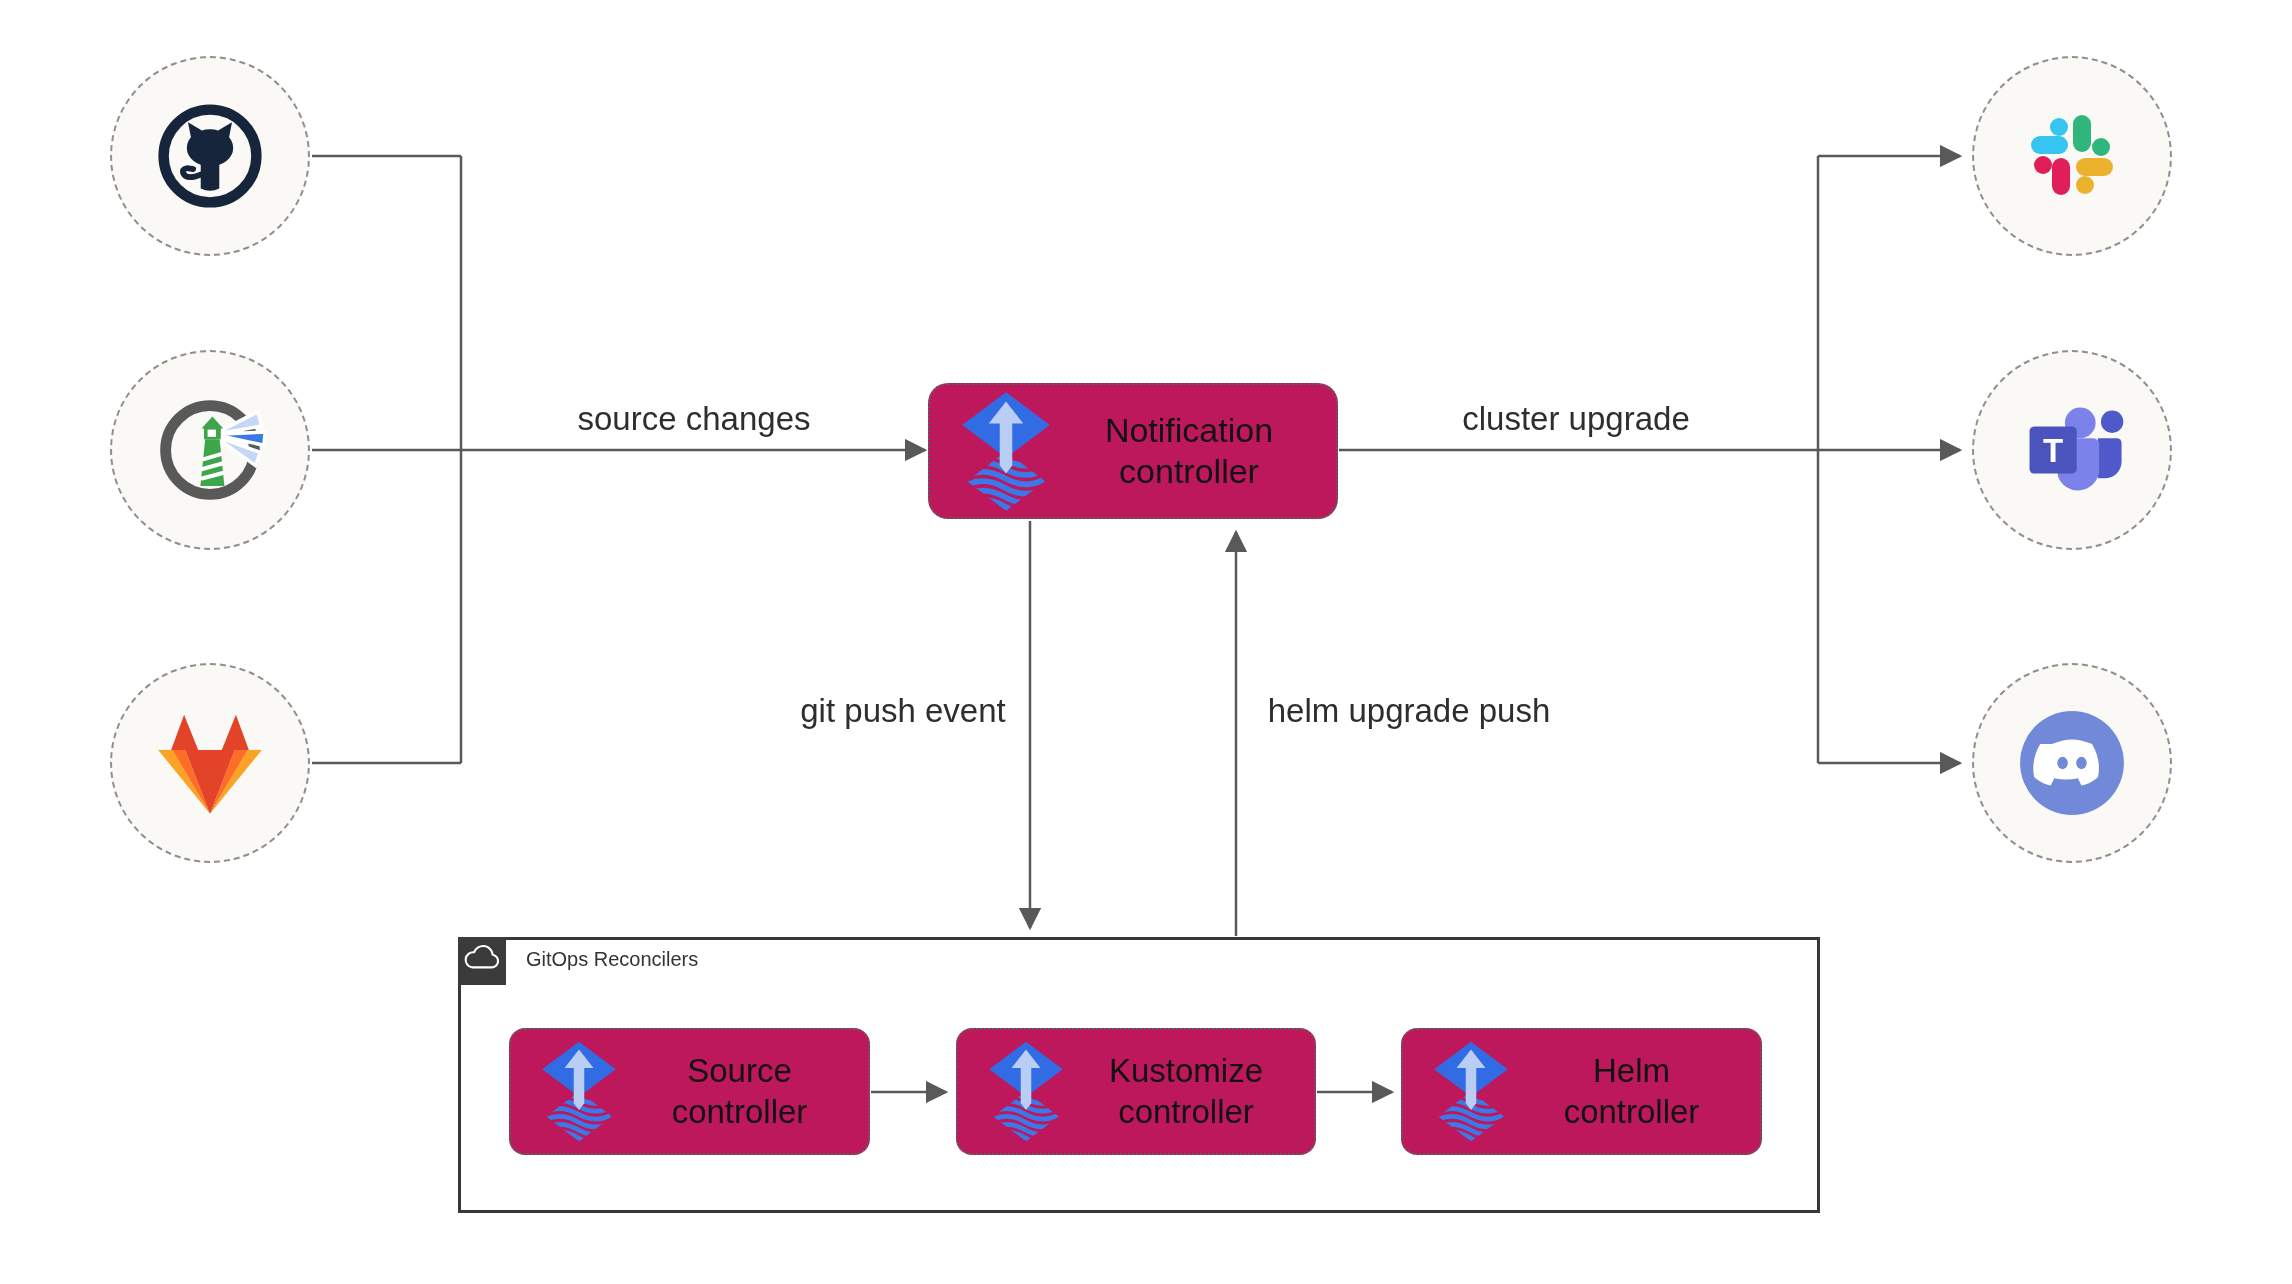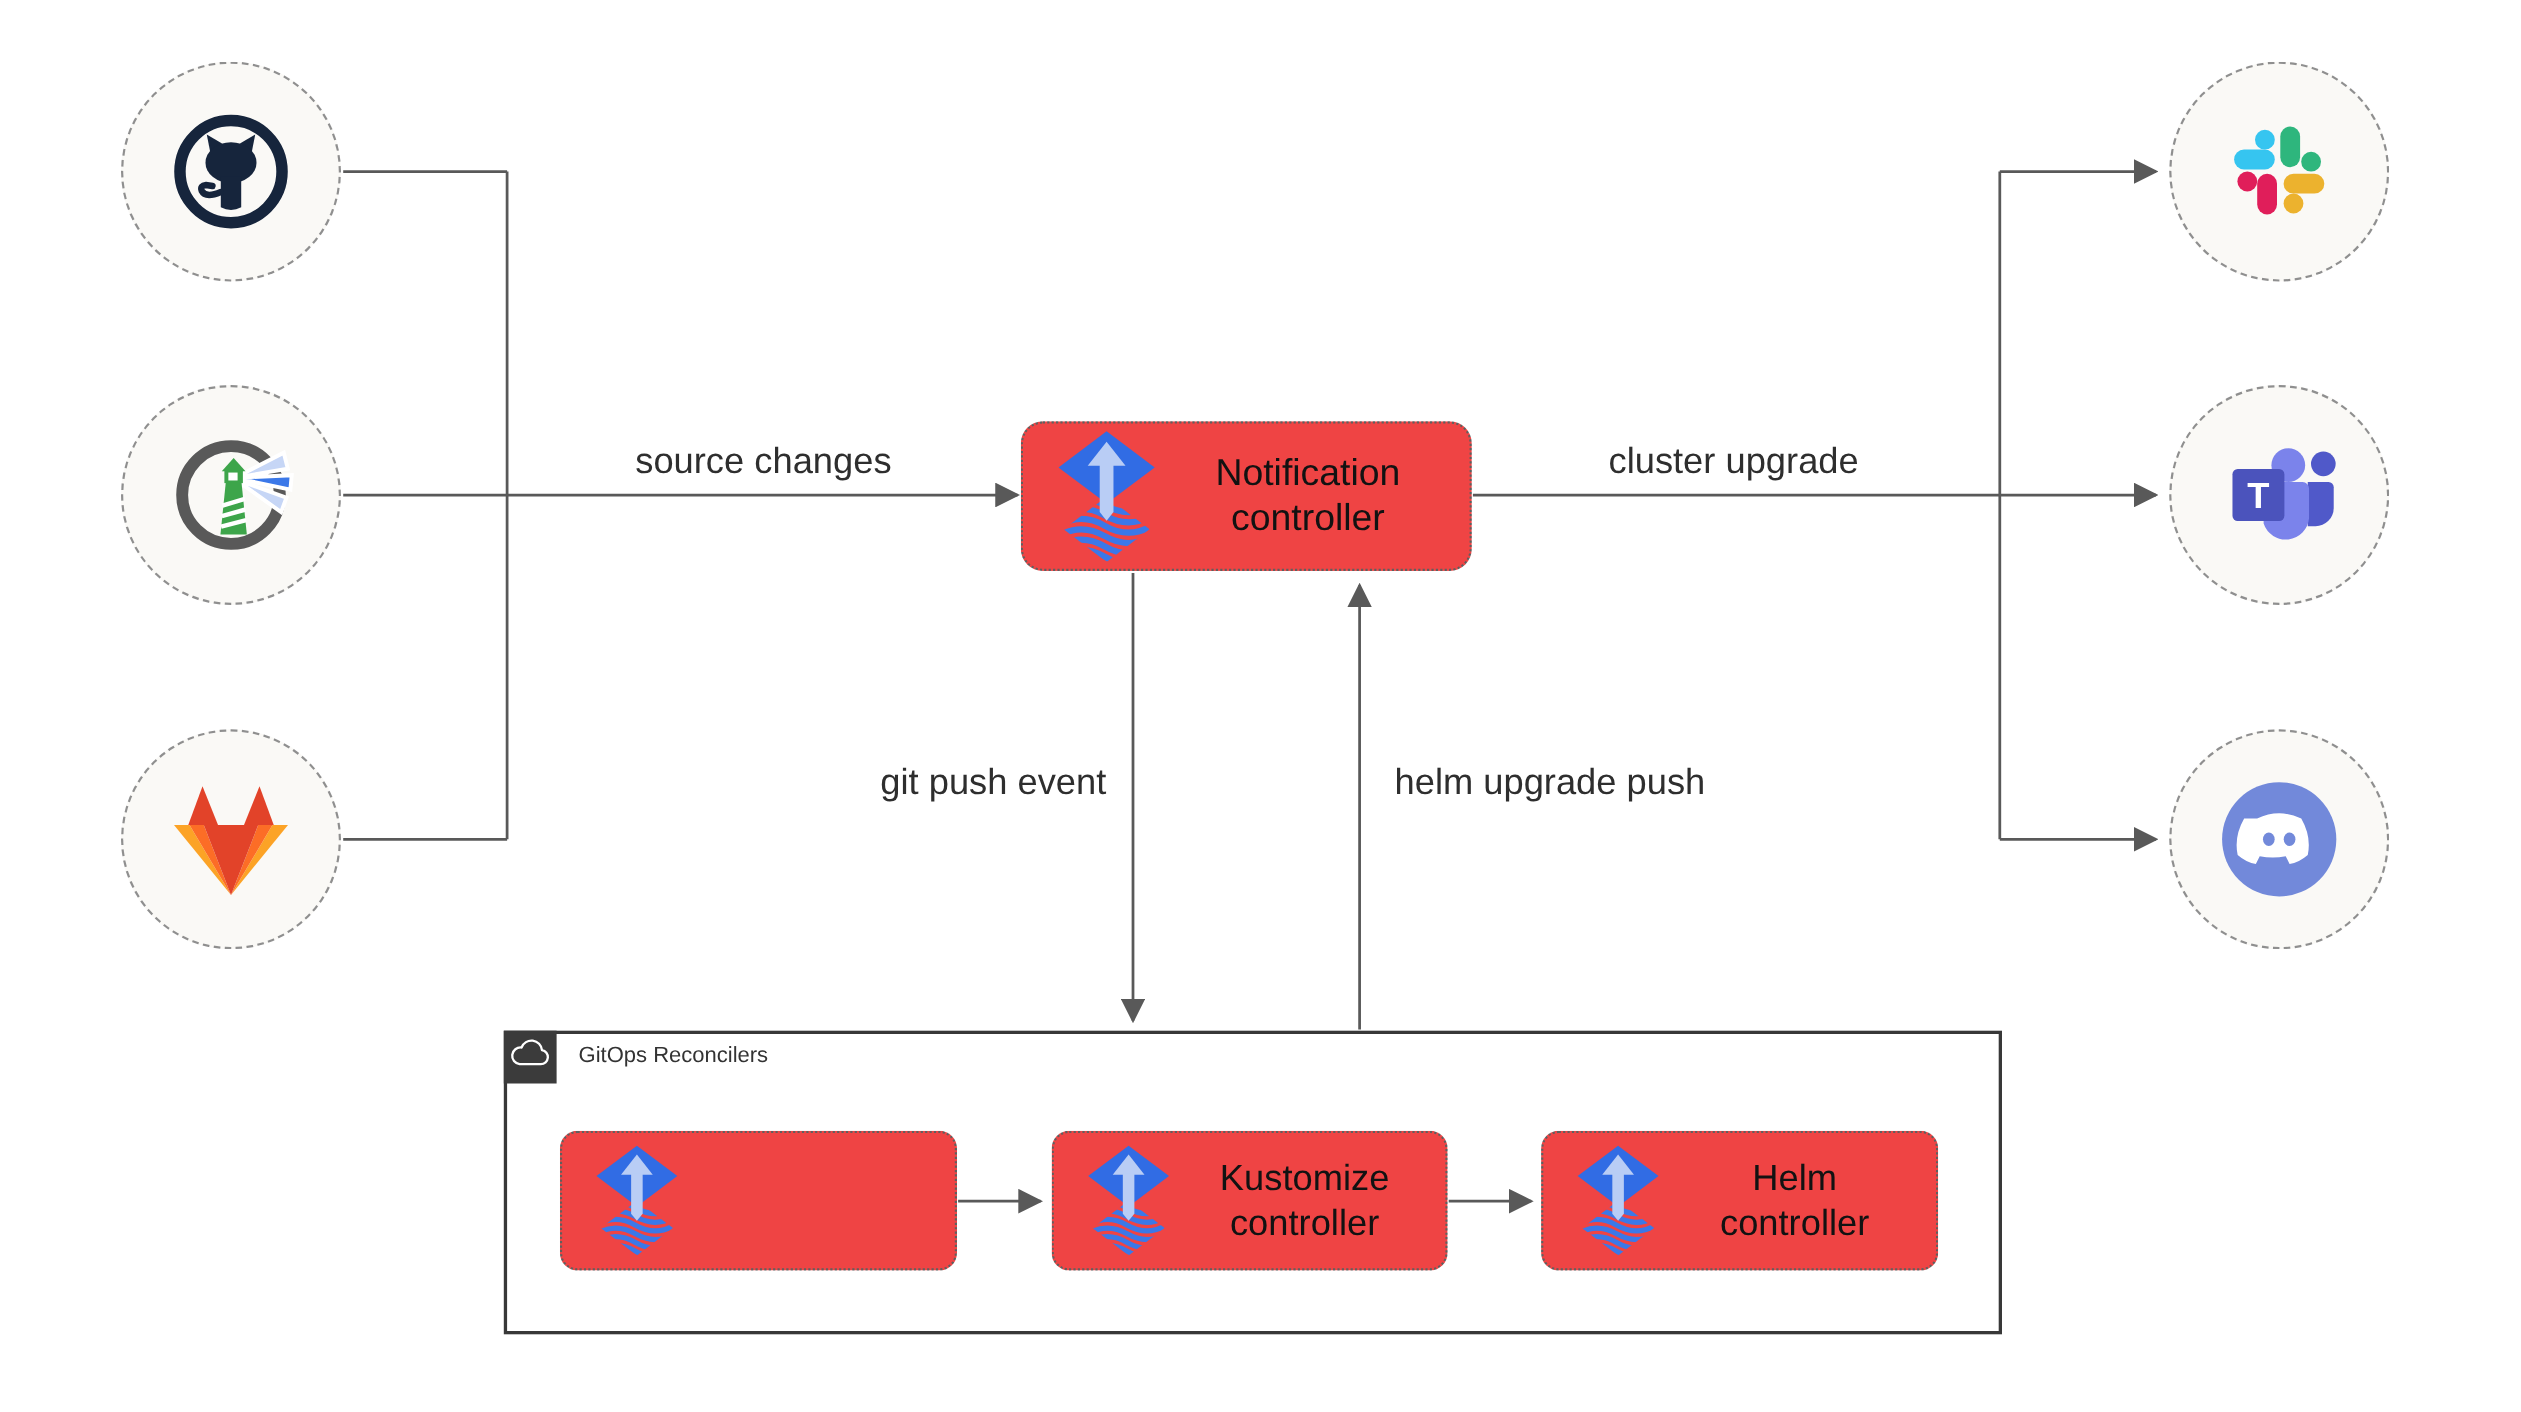--- a/index.html
+++ b/index.html
@@ -7,21 +7,21 @@
     position:relative;width:2292px;height:1284px;overflow:hidden;
     font-family:"Liberation Sans",sans-serif;background:#ffffff;
   }
   .edges{position:absolute;left:0;top:0;}
   .circle-node{
     position:absolute;width:200px;height:200px;border-radius:50%;
     background:#faf9f6;border:2px dashed #8f8f8f;
     display:flex;align-items:center;justify-content:center;box-sizing:border-box;
   }
   .ctrl-box{
-    position:absolute;background:#ef4444;border:2px dotted #5f5f5f;
+    position:absolute;background:#be185d;border:2px dotted #5f5f5f;
     box-sizing:border-box;display:flex;align-items:center;
   }
   .node-notification{left:928px;top:383px;width:410px;height:136px;border-radius:20px;padding:0 14px 0 26px;}
   .node-source{left:509px;top:1028px;width:361px;height:127px;border-radius:16px;padding:0 10px 0 26px;}
   .node-kustomize{left:956px;top:1028px;width:360px;height:127px;border-radius:16px;padding:0 10px 0 26px;}
   .node-helm{left:1401px;top:1028px;width:361px;height:127px;border-radius:16px;padding:0 10px 0 26px;}
   .ctrl-label-wrap{flex:1;display:flex;justify-content:center;}
   .ctrl-label{
     display:inline-block;max-width:180px;text-align:center;
     font-size:33px;line-height:1.22;color:#121212;
@@ -200,20 +200,23 @@
     <svg viewBox="0 0 48 48" width="44" height="44">
       <path d="M13.5 31 h21 a7 7 0 0 0 1.2 -13.9 a10.5 10.5 0 0 0 -20.3 -2.6 a8.3 8.3 0 0 0 -1.9 16.5 z" fill="none" stroke="#ffffff" stroke-width="2.3" stroke-linejoin="round"></path>
     </svg>
   </div>
   <div class="reconcilers-title">GitOps Reconcilers</div>
 
   <div class="ctrl-box node-source">
     <svg viewBox="0 0 64 80" width="84" height="105">
         <use href="#flux-mark"></use>
       </svg>
+    <div class="ctrl-label-wrap">
+        <span class="ctrl-label">Source controller</span>
+      </div>
   </div>
 
   <div class="ctrl-box node-kustomize">
     <svg viewBox="0 0 64 80" width="84" height="105">
         <use href="#flux-mark"></use>
       </svg>
     <div class="ctrl-label-wrap">
         <span class="ctrl-label">Kustomize controller</span>
       </div>
   </div>

